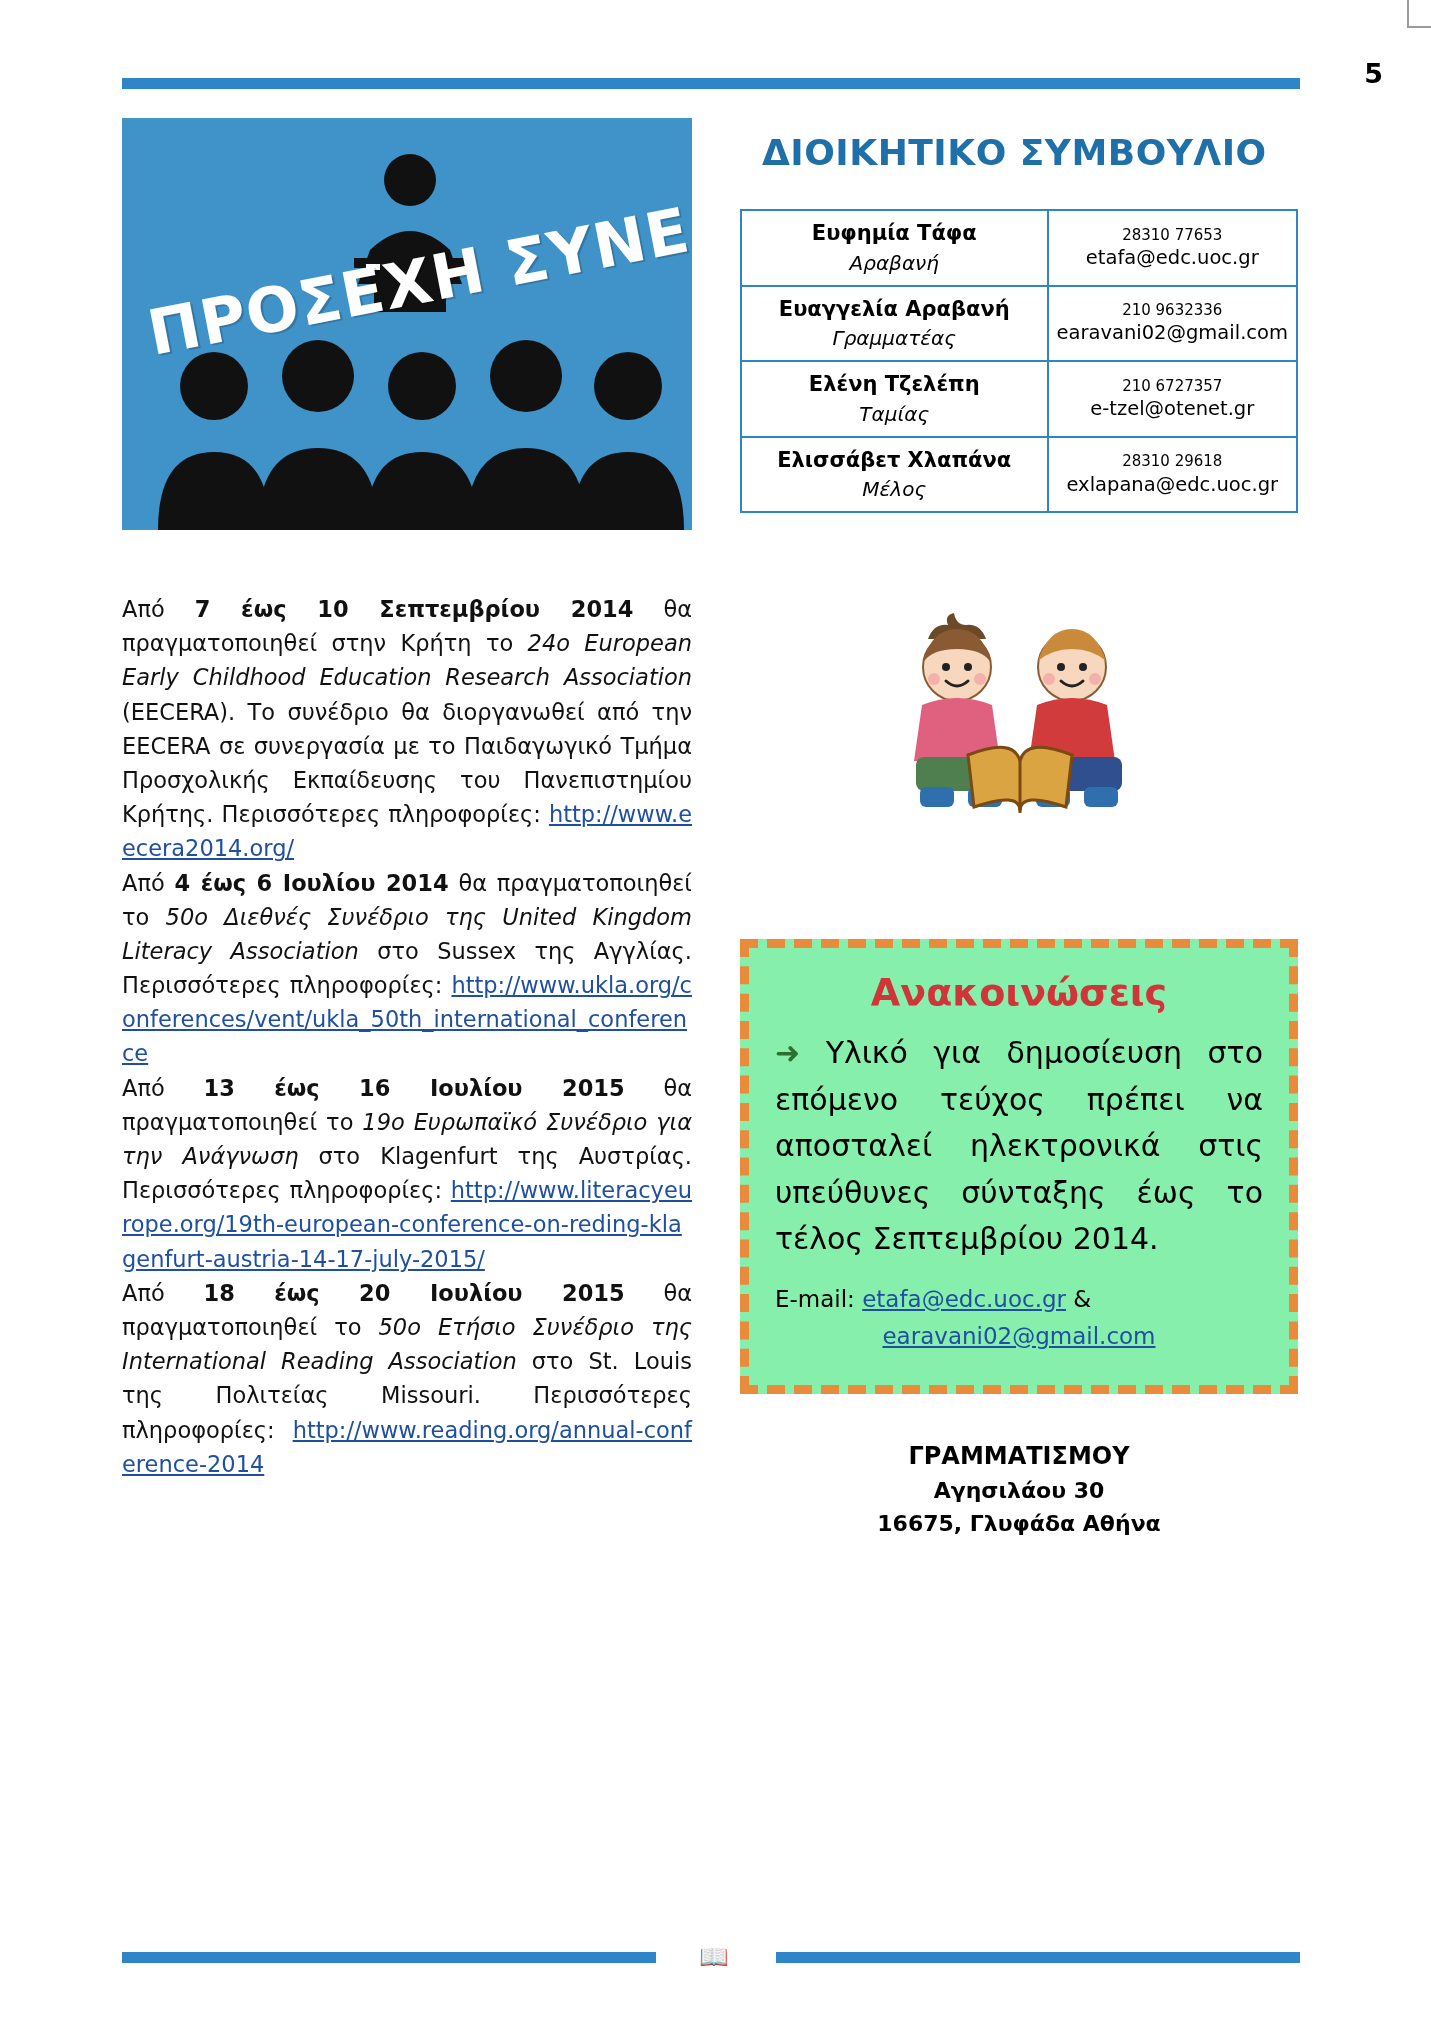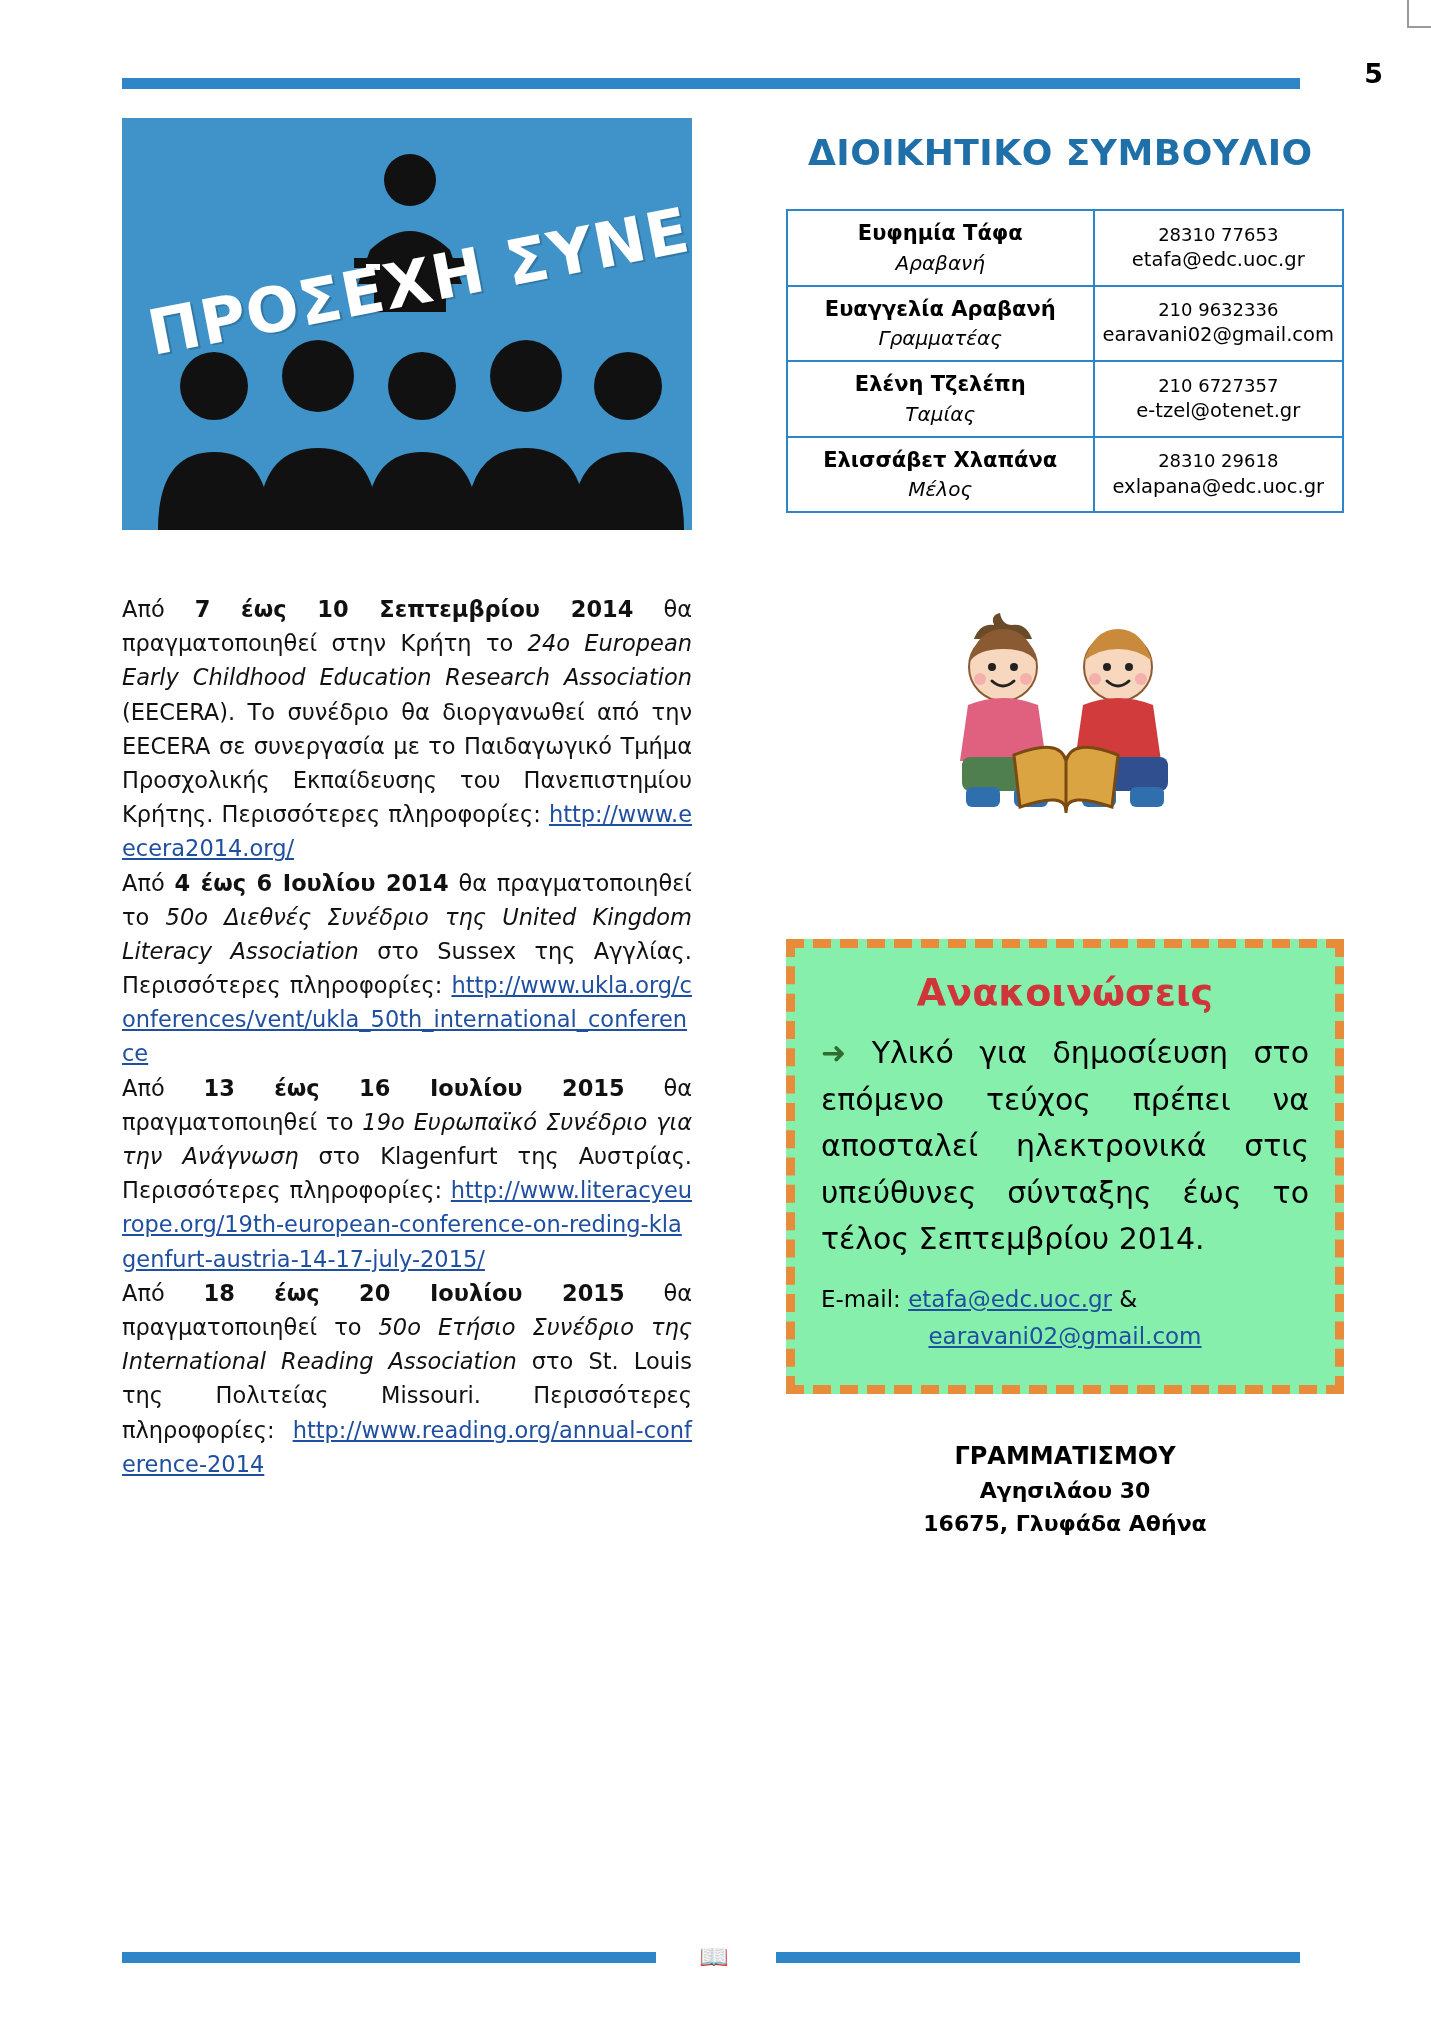--- a/index.html
+++ b/index.html
@@ -119,21 +119,21 @@
   .i { font-style: italic; }
   a.link {
     color: #1f4fa0;
     text-decoration: underline;
     word-break: break-all;
   }
 
   
   .right-col {
     position: absolute;
-    left: 786px;
+    left: 740px;
     top: 118px;
     width: 558px;
   }
 
   .board-title {
     color: #1f6fa8;
     font-size: 36px;
     font-weight: bold;
     letter-spacing: 0.5px;
     margin: 14px 0 16px 22px;
@@ -156,21 +156,21 @@
     font-size: 21px;
     font-weight: bold;
     line-height: 1.22;
   }
   .role {
     font-size: 20px;
     font-style: italic;
     margin-top: 4px;
   }
   .tel {
-    font-size: 18px;
+    font-size: 15px;
     line-height: 1.35;
   }
   .mail {
     font-size: 19.5px;
     line-height: 1.35;
   }
 
   .kids {
     margin: 92px auto 0 auto;
     width: 310px;

